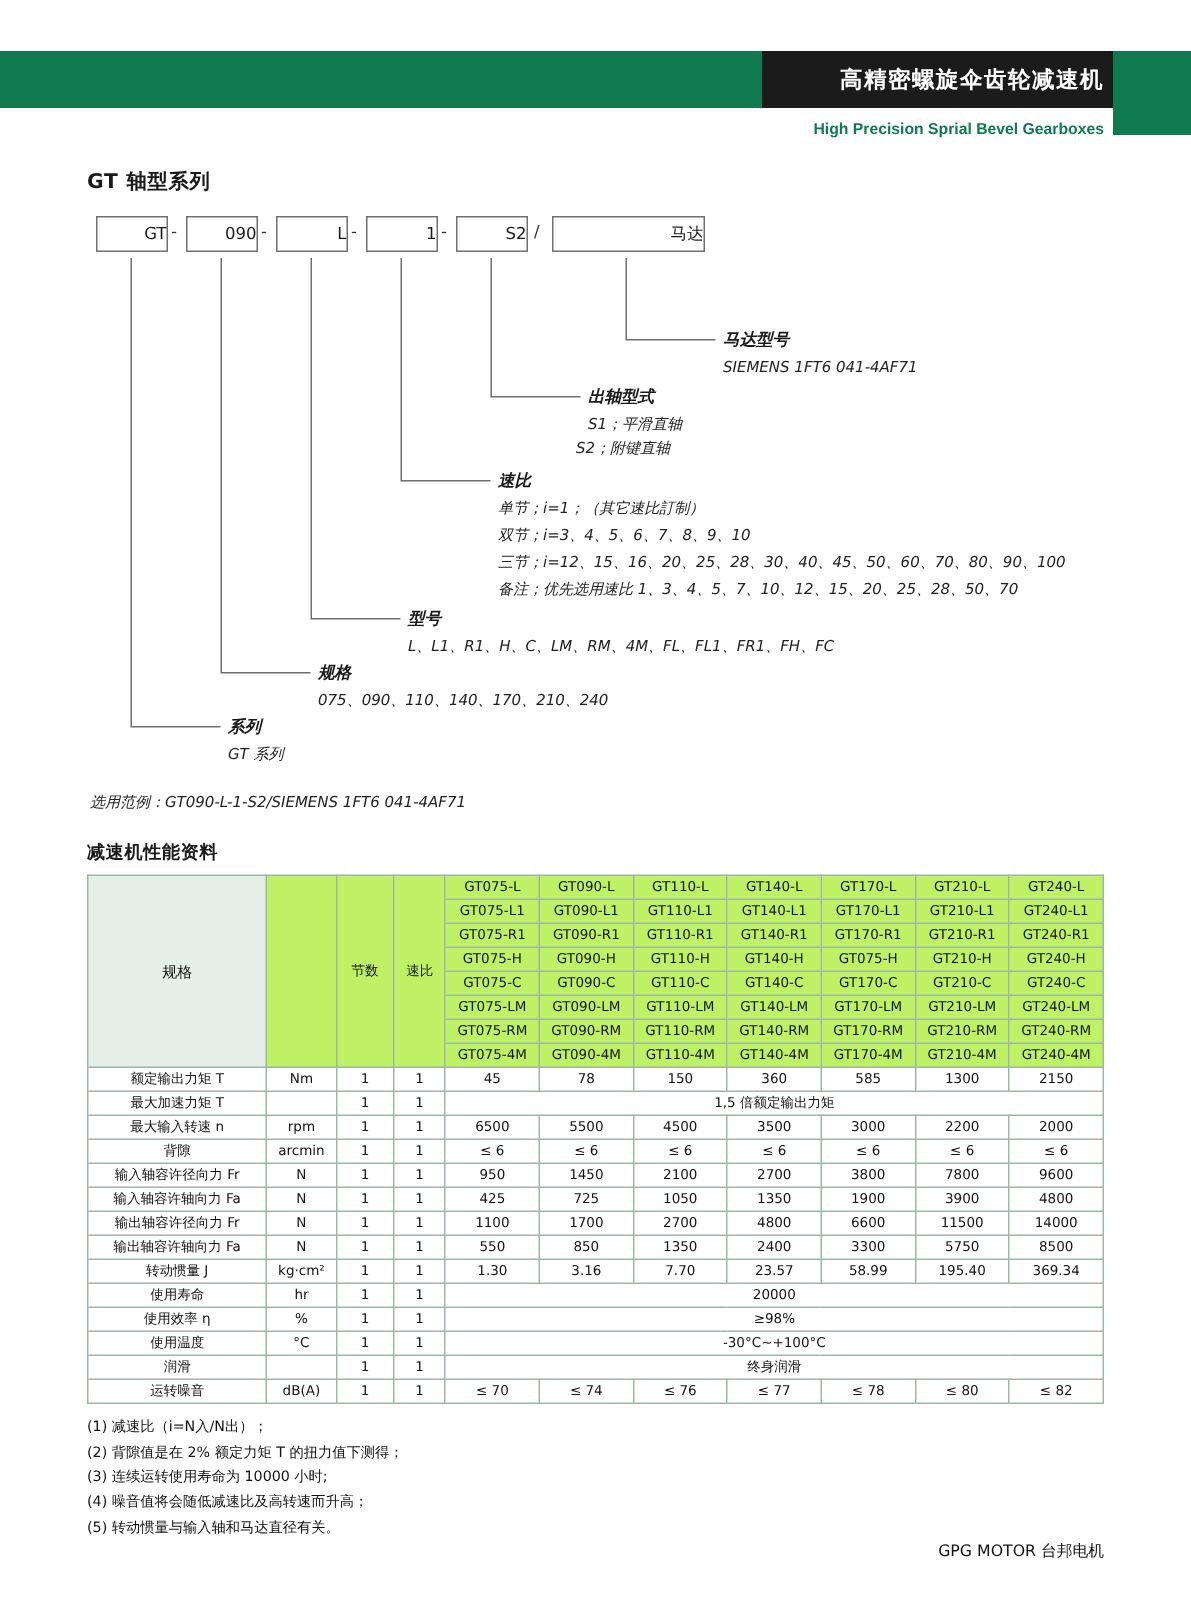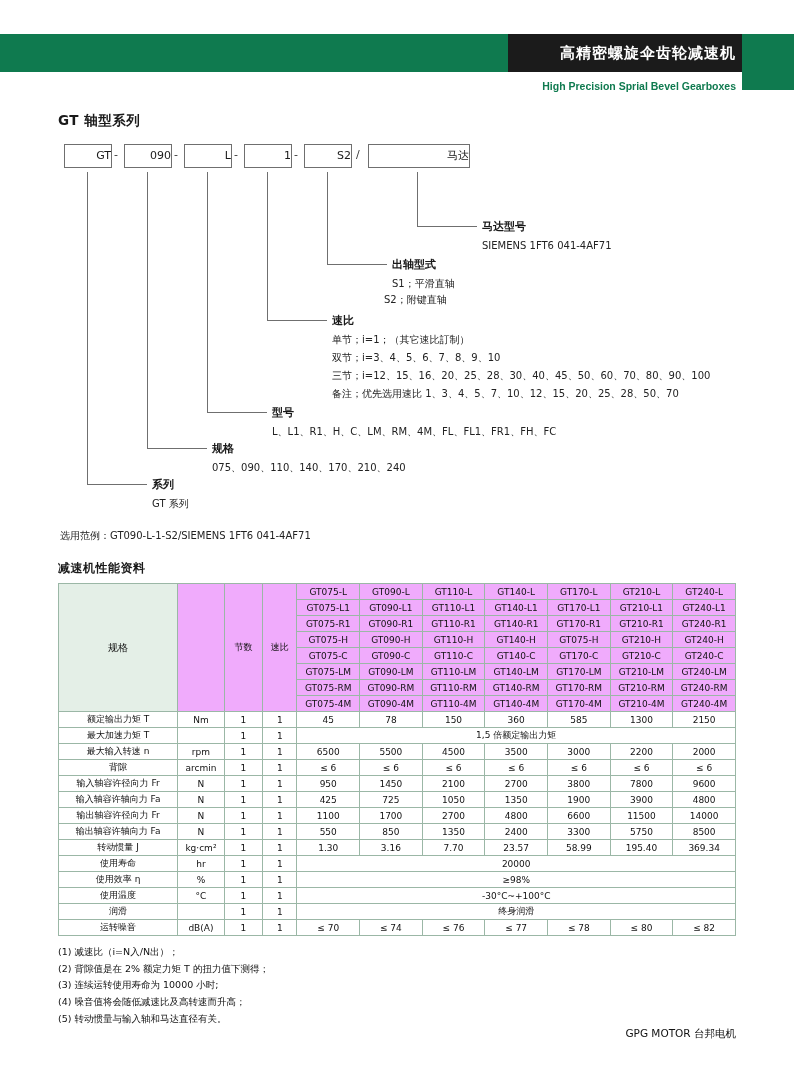--- a/index.html
+++ b/index.html
@@ -38,41 +38,41 @@
   
   .codebar{position:relative;height:24px;margin-bottom:2px;}
   .cbox{
     position:absolute;top:0;height:22px;line-height:22px;
     border:1px solid #6f6f6f;text-align:right;font-size:11px;background:#fff;
   }
   .dash{position:absolute;top:0;height:22px;line-height:22px;font-size:11px;color:#333;}
   .slash{position:absolute;top:0;height:22px;line-height:22px;font-size:11px;color:#333;}
 
   
-  .diagram{position:relative;height:390px;font-size:10.5px;line-height:1.55;}
+  .diagram{position:relative;height:390px;font-size:10.5px;line-height:1.55;font-style:italic;}
   .vline{position:absolute;width:1px;background:#6f6f6f;}
   .hline{position:absolute;height:1px;background:#6f6f6f;}
   .lbl{position:absolute;font-size:11px;font-weight:bold;}
   .txt{position:absolute;font-size:10px;color:#222;white-space:nowrap;}
 
   .example{position:absolute;font-size:10px;color:#222;}
 
   
   table.perf{
     border-collapse:collapse;width:678px;font-size:9px;table-layout:fixed;
   }
   table.perf td{
     border:1px solid #9bb7a6;
     height:15px;
     text-align:center;
     padding:0 2px;
     color:#111;
     font-family:"DejaVu Sans","Liberation Sans",sans-serif;
   }
-  td.head{background:#f0abfc;}
+  td.head{background:#bef264;}
   td.spec{background:#e4efe7;font-size:10px;}
   td.lbl-left{text-align:left;padding-left:6px;background:#ffffff;}
   .w-name{width:118px;}
   .w-unit{width:46px;}
   .w-sec{width:38px;}
   .w-ratio{width:34px;}
   .w-col{width:62px;}
 
   
   .notes{margin-top:8px;font-size:9.5px;line-height:1.75;color:#111;}

